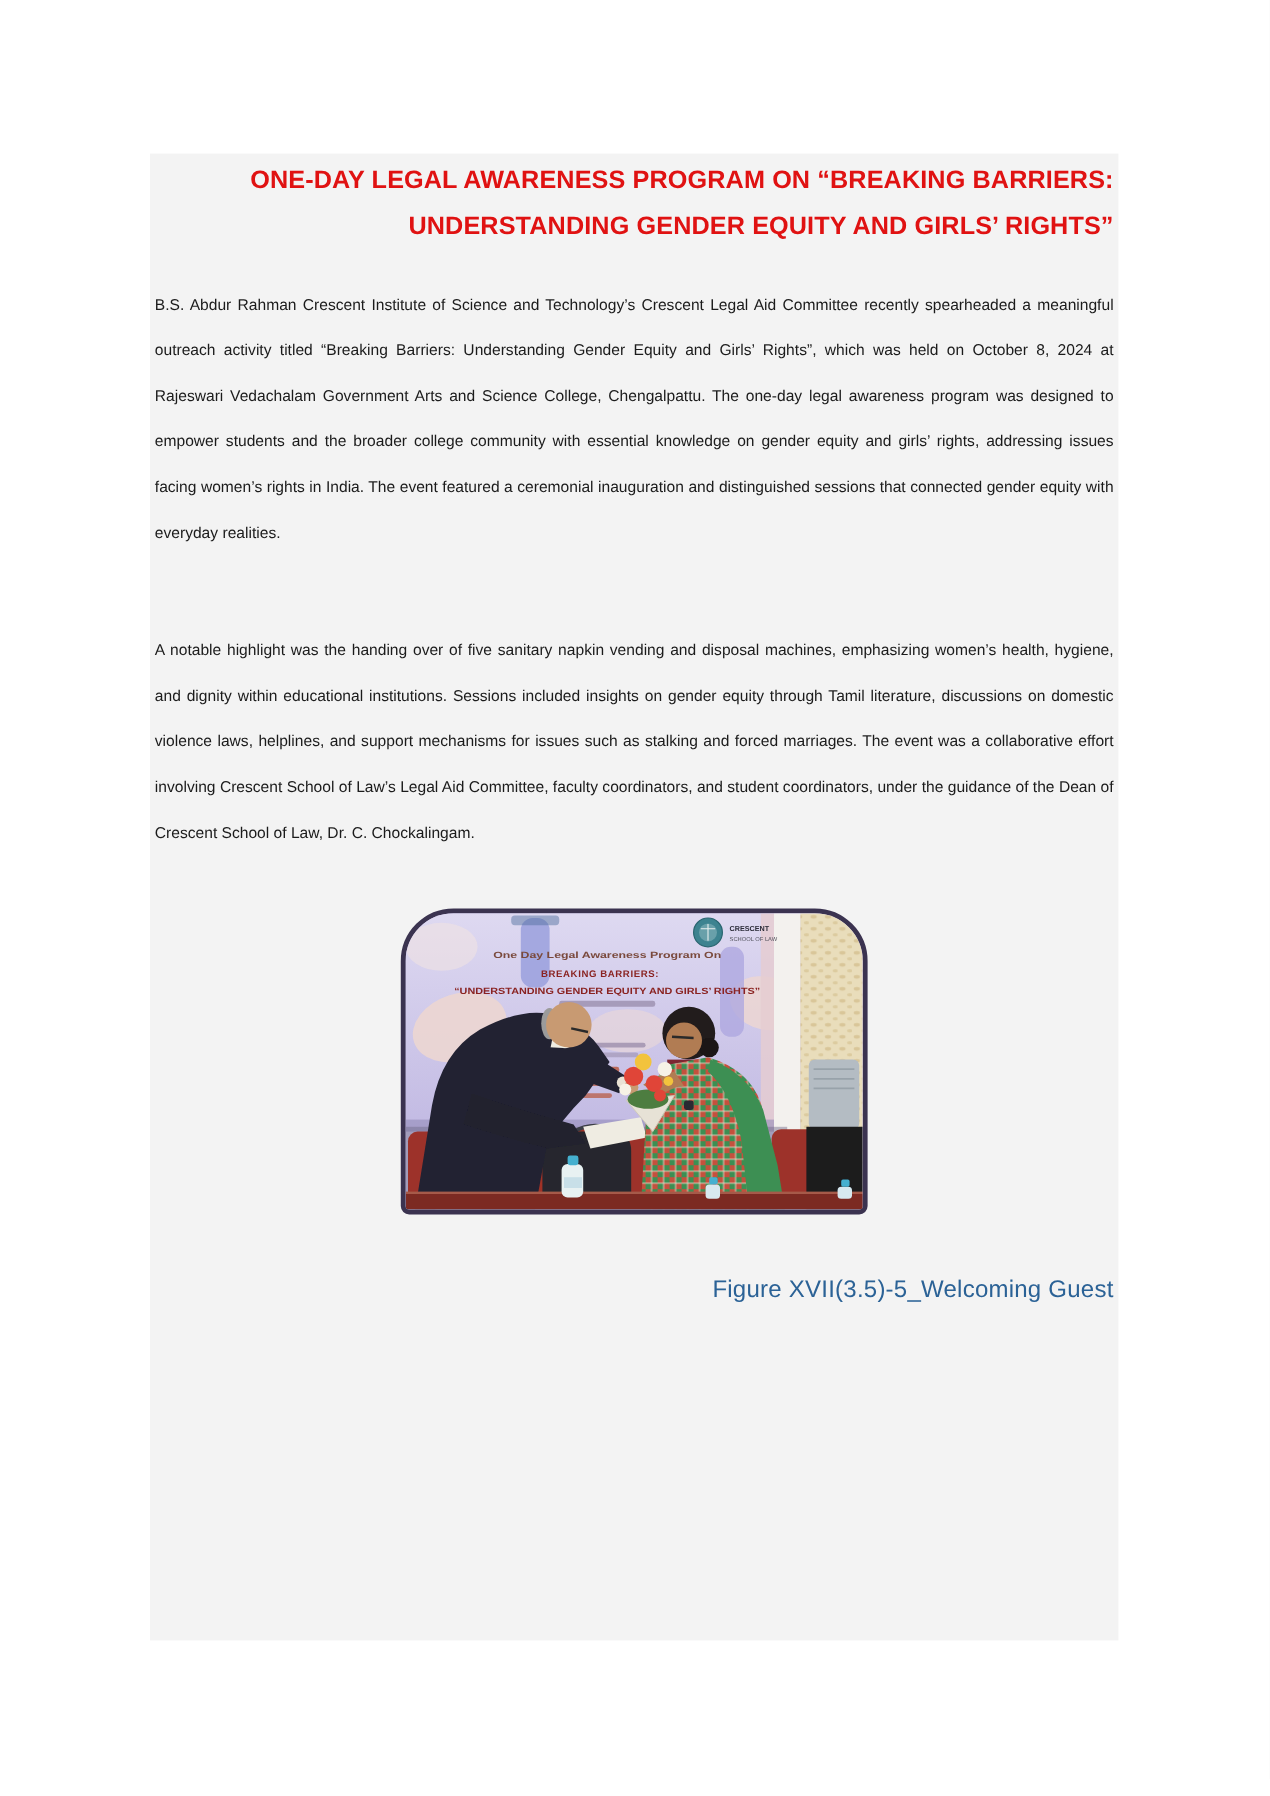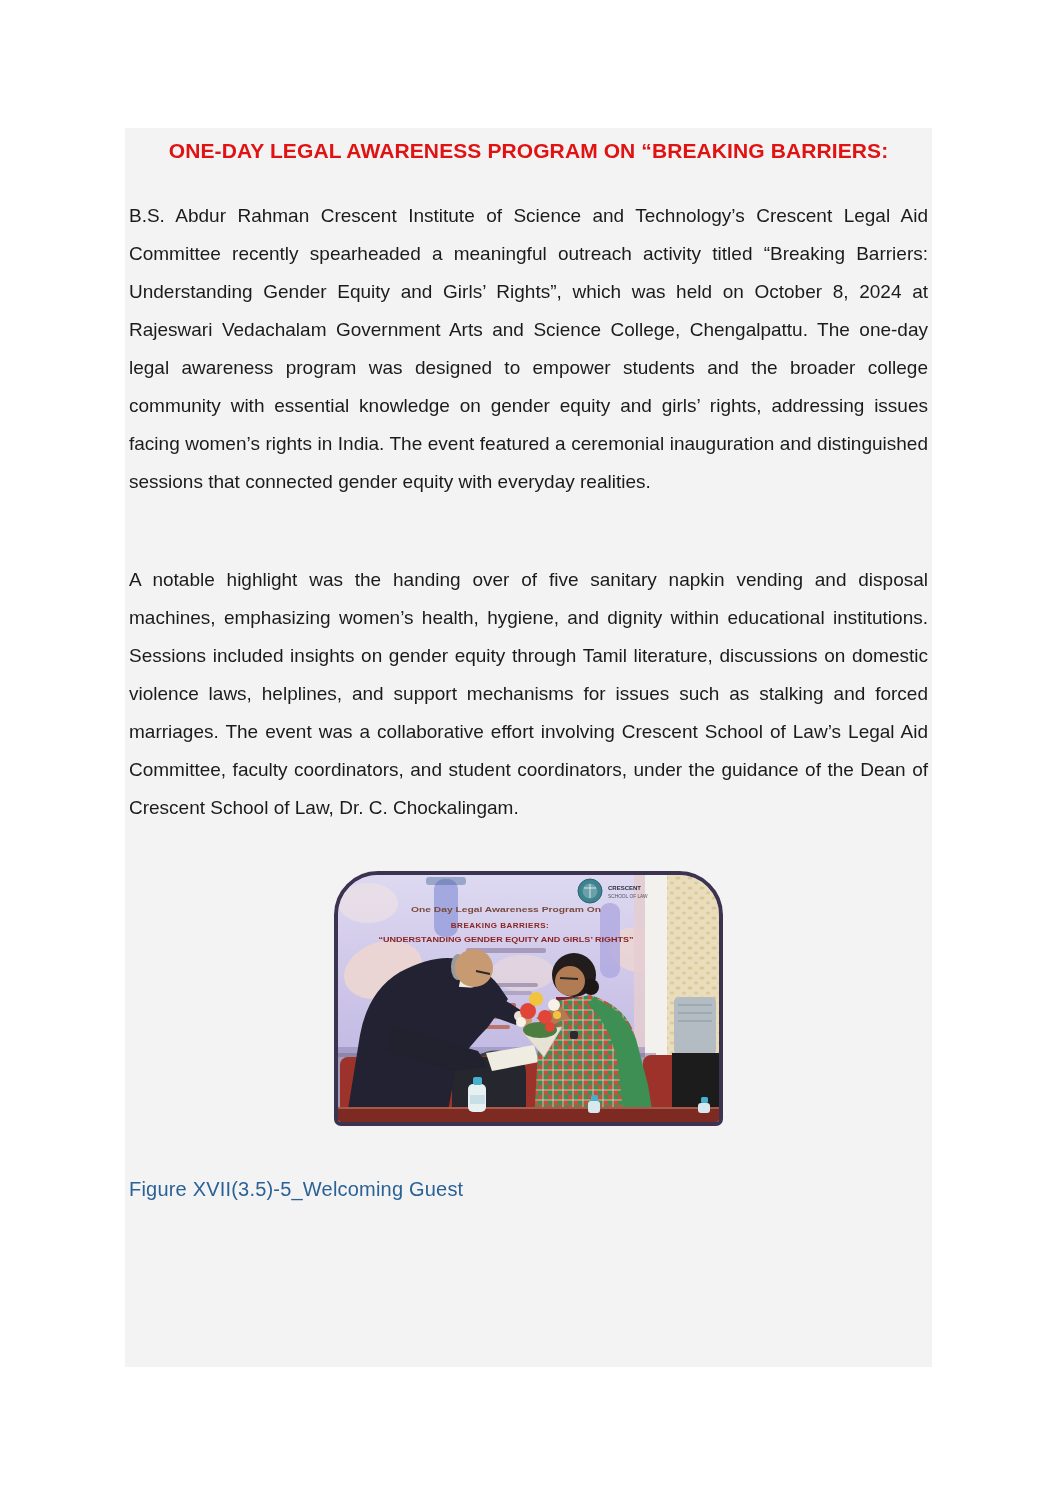--- a/index.html
+++ b/index.html
@@ -8,52 +8,53 @@
     position:relative; width:1058px; height:1497px;
     background:#ffffff; overflow:hidden;
   }
   .content {
     position:absolute; left:125px; top:128px;
     width:807px; height:1239px;
     background:#f3f3f3;
     box-sizing:border-box;
     padding:4px 4px 0 4px;
   }
-  .doc-title { text-align:center; }
+  .doc-title { text-align:right; }
   .doc-title .tline {
     font-size:21px; font-weight:700; line-height:38px;
     color:#e01212; letter-spacing:0.1px;
   }
   .body-para {
-    font-size:19px; line-height:38px; color:#1b1b1b;
+    font-size:13px; line-height:38px; color:#1b1b1b;
     text-align:justify; margin:0;
   }
   .p1 { margin-top:27px; }
   .p2 { margin-top:60px; }
   .figure { margin-top:44px; }
   .photo-frame {
     width:381px; height:247px; margin:0 auto;
     border:4px solid #3b3350;
     border-radius:44px 44px 7px 7px;
     overflow:hidden; background:#cdc6e6;
   }
   .photo-frame svg { display:block; width:381px; height:247px; }
   .caption {
-    margin-top:52px; text-align:left;
+    margin-top:52px; text-align:right;
     font-size:20px; color:#2b6296; letter-spacing:0.2px;
   }
 </style>
 </head>
 <body>
 
 <div class="page">
   <div class="content">
 
     <div class="doc-title">
       <div class="tline">ONE-DAY LEGAL AWARENESS PROGRAM ON “BREAKING BARRIERS:</div>
+      <div class="tline">UNDERSTANDING GENDER EQUITY AND GIRLS’ RIGHTS”</div>
     </div>
 
     <p class="body-para p1">B.S. Abdur Rahman Crescent Institute of Science and Technology’s Crescent Legal Aid Committee recently spearheaded a meaningful outreach activity titled “Breaking Barriers: Understanding Gender Equity and Girls’ Rights”, which was held on October 8, 2024 at Rajeswari Vedachalam Government Arts and Science College, Chengalpattu. The one-day legal awareness program was designed to empower students and the broader college community with essential knowledge on gender equity and girls’ rights, addressing issues facing women’s rights in India. The event featured a ceremonial inauguration and distinguished sessions that connected gender equity with everyday realities.</p>
     <p class="body-para p2">A notable highlight was the handing over of five sanitary napkin vending and disposal machines, emphasizing women’s health, hygiene, and dignity within educational institutions. Sessions included insights on gender equity through Tamil literature, discussions on domestic violence laws, helplines, and support mechanisms for issues such as stalking and forced marriages. The event was a collaborative effort involving Crescent School of Law’s Legal Aid Committee, faculty coordinators, and student coordinators, under the guidance of the Dean of Crescent School of Law, Dr. C. Chockalingam.</p>
 
     <div class="figure">
       <div class="photo-frame">
         <svg viewBox="0 0 381 247" xmlns="http://www.w3.org/2000/svg">
           <defs>
             <linearGradient id="bannerGrad" x1="0" y1="0" x2="0" y2="1">

